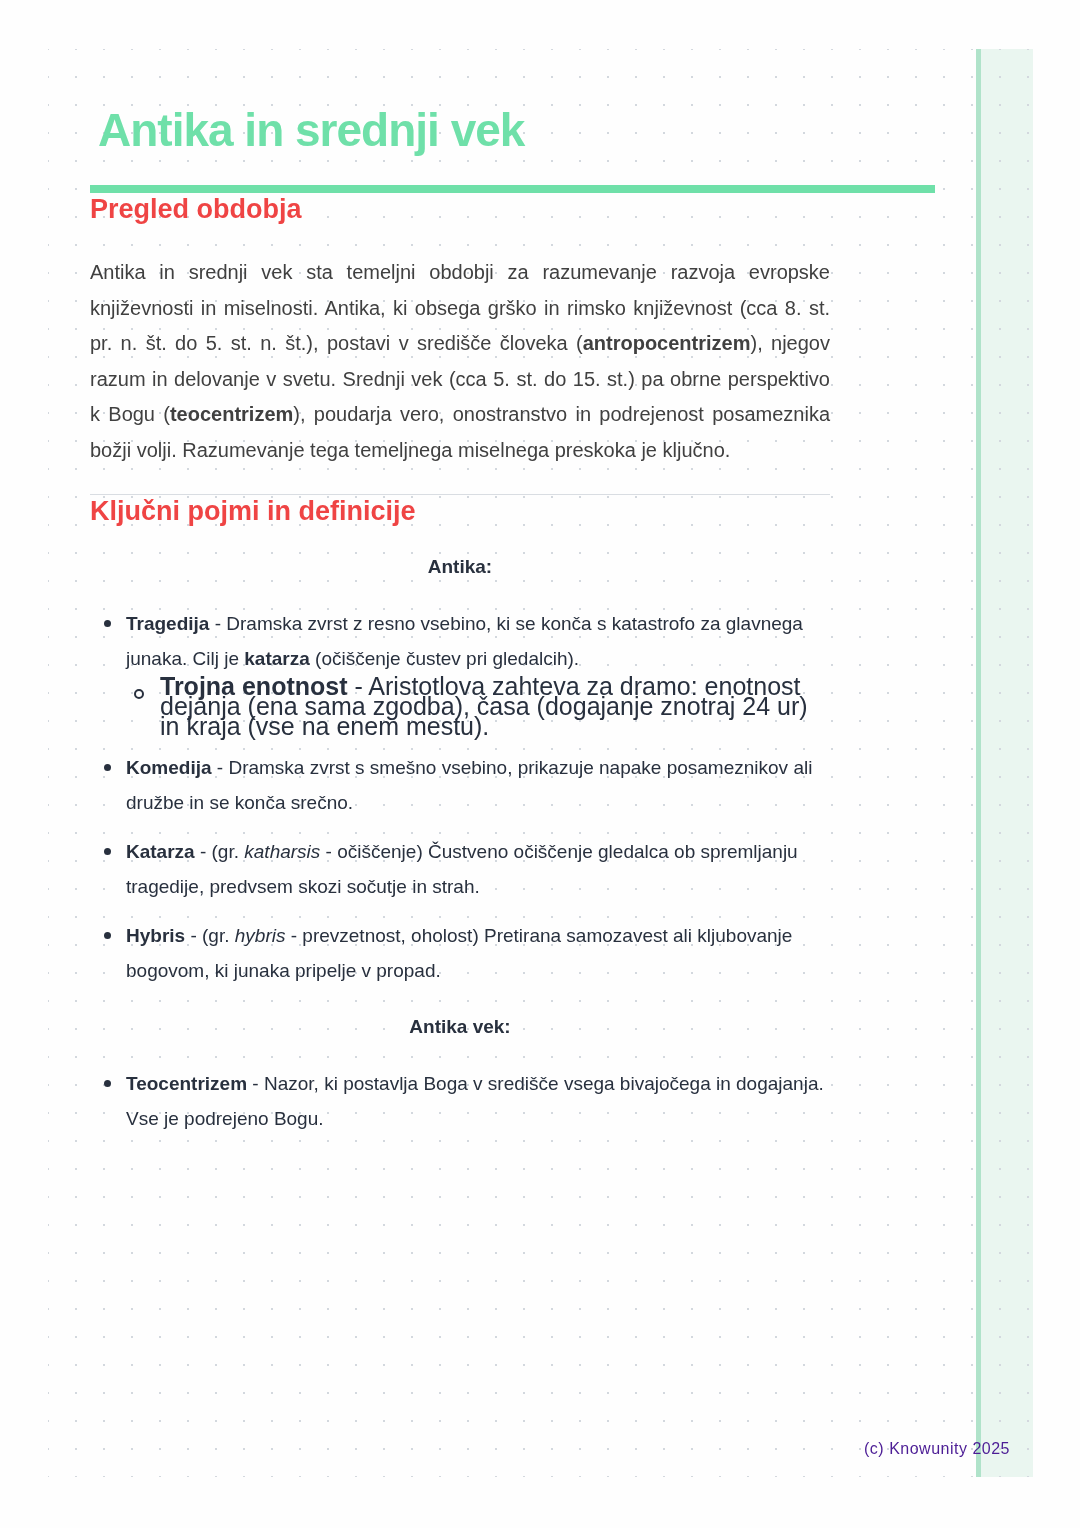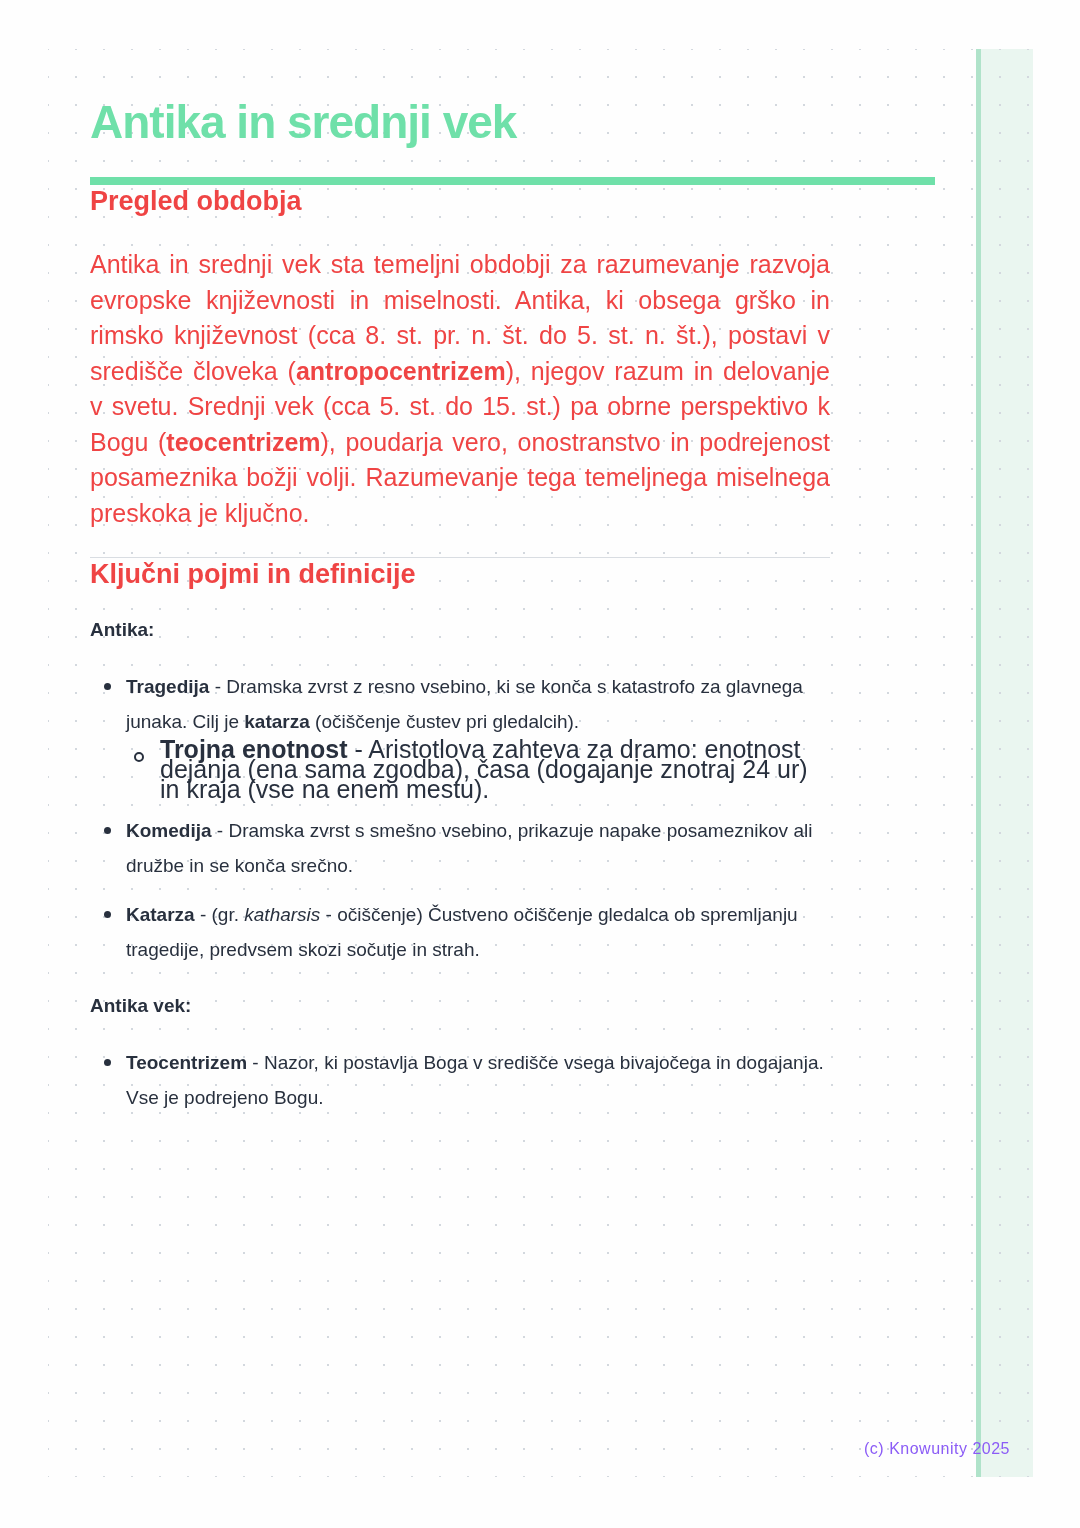--- a/index.html
+++ b/index.html
@@ -35,21 +35,21 @@
     background-position: 14px 14px;
     pointer-events: none;
   }
   .content {
     position: absolute;
     left: 90px;
     top: 96px;
     width: 740px;
   }
   h1.title {
-    margin: 0;
+    margin: 8px;
     font-size: 46px;
     font-weight: 800;
     letter-spacing: -1px;
     line-height: 1.15;
     color: #6fe0a9;
   }
   .title-bar {
     width: 845px;
     height: 8px;
     background: #6fe0a9;
@@ -59,36 +59,37 @@
     margin: 0;
     font-size: 27px;
     font-weight: 700;
     line-height: 1.2;
     color: #ef4444;
   }
   .h2-overview { margin-top: 52px; }
   .h2-terms   { margin-top: 40px; }
   p.para {
     margin: 30px 0 0 0;
-    font-size: 25px;
+    font-size: 20px;
     line-height: 35.5px;
     text-align: justify;
-    color: #ef4444;
+    color: #404040;
   }
   hr.divider {
     border: none;
     border-top: 1px solid #d9dde2;
     margin: 26px 0 0 0;
     width: 740px;
   }
   p.group-label {
     margin: 28px 0 0 0;
     font-size: 19px;
     font-weight: 700;
     color: #28303e;
+    text-align: center;
   }
   ul.term-list {
     list-style: none;
     margin: 28px 0 0 0;
     padding: 0;
   }
   ul.term-list > li {
     position: relative;
     padding-left: 36px;
     margin: 0 0 14px 0;
@@ -129,21 +130,21 @@
     background: transparent;
     border: 2px solid #28303e;
   }
   .b { font-weight: 700; }
   .i { font-style: italic; }
   .copyright {
     position: absolute;
     right: 70px;
     bottom: 70px;
     font-size: 16px;
-    color: #8b5cf6;
+    color: #4c1d95;
     letter-spacing: 0.5px;
   }
 </style>
 </head>
 <body>
 
 <div class="page">
 
   <div class="stripe"></div>
   <div class="dots"></div>
@@ -171,20 +172,23 @@
             <span><span class="b">Trojna enotnost</span><span> - Aristotlova zahteva za dramo: enotnost dejanja (ena sama zgodba), časa (dogajanje znotraj 24 ur) in kraja (vse na enem mestu).</span></span>
           </li>
         </ul>
       </li>
       <li>
         <span><span class="b">Komedija</span><span> - Dramska zvrst s smešno vsebino, prikazuje napake posameznikov ali družbe in se konča srečno.</span></span>
       </li>
       <li>
         <span><span class="b">Katarza</span><span> - (gr. </span><span class="i">katharsis</span><span> - očiščenje) Čustveno očiščenje gledalca ob spremljanju tragedije, predvsem skozi sočutje in strah.</span></span>
       </li>
+      <li>
+        <span><span class="b">Hybris</span><span> - (gr. </span><span class="i">hybris</span><span> - prevzetnost, oholost) Pretirana samozavest ali kljubovanje bogovom, ki junaka pripelje v propad.</span></span>
+      </li>
     </ul>
 
     <p class="group-label">Antika vek:</p>
 
     <ul class="term-list">
       <li>
         <span><span class="b">Teocentrizem</span><span> - Nazor, ki postavlja Boga v središče vsega bivajočega in dogajanja. Vse je podrejeno Bogu.</span></span>
       </li>
     </ul>
 

